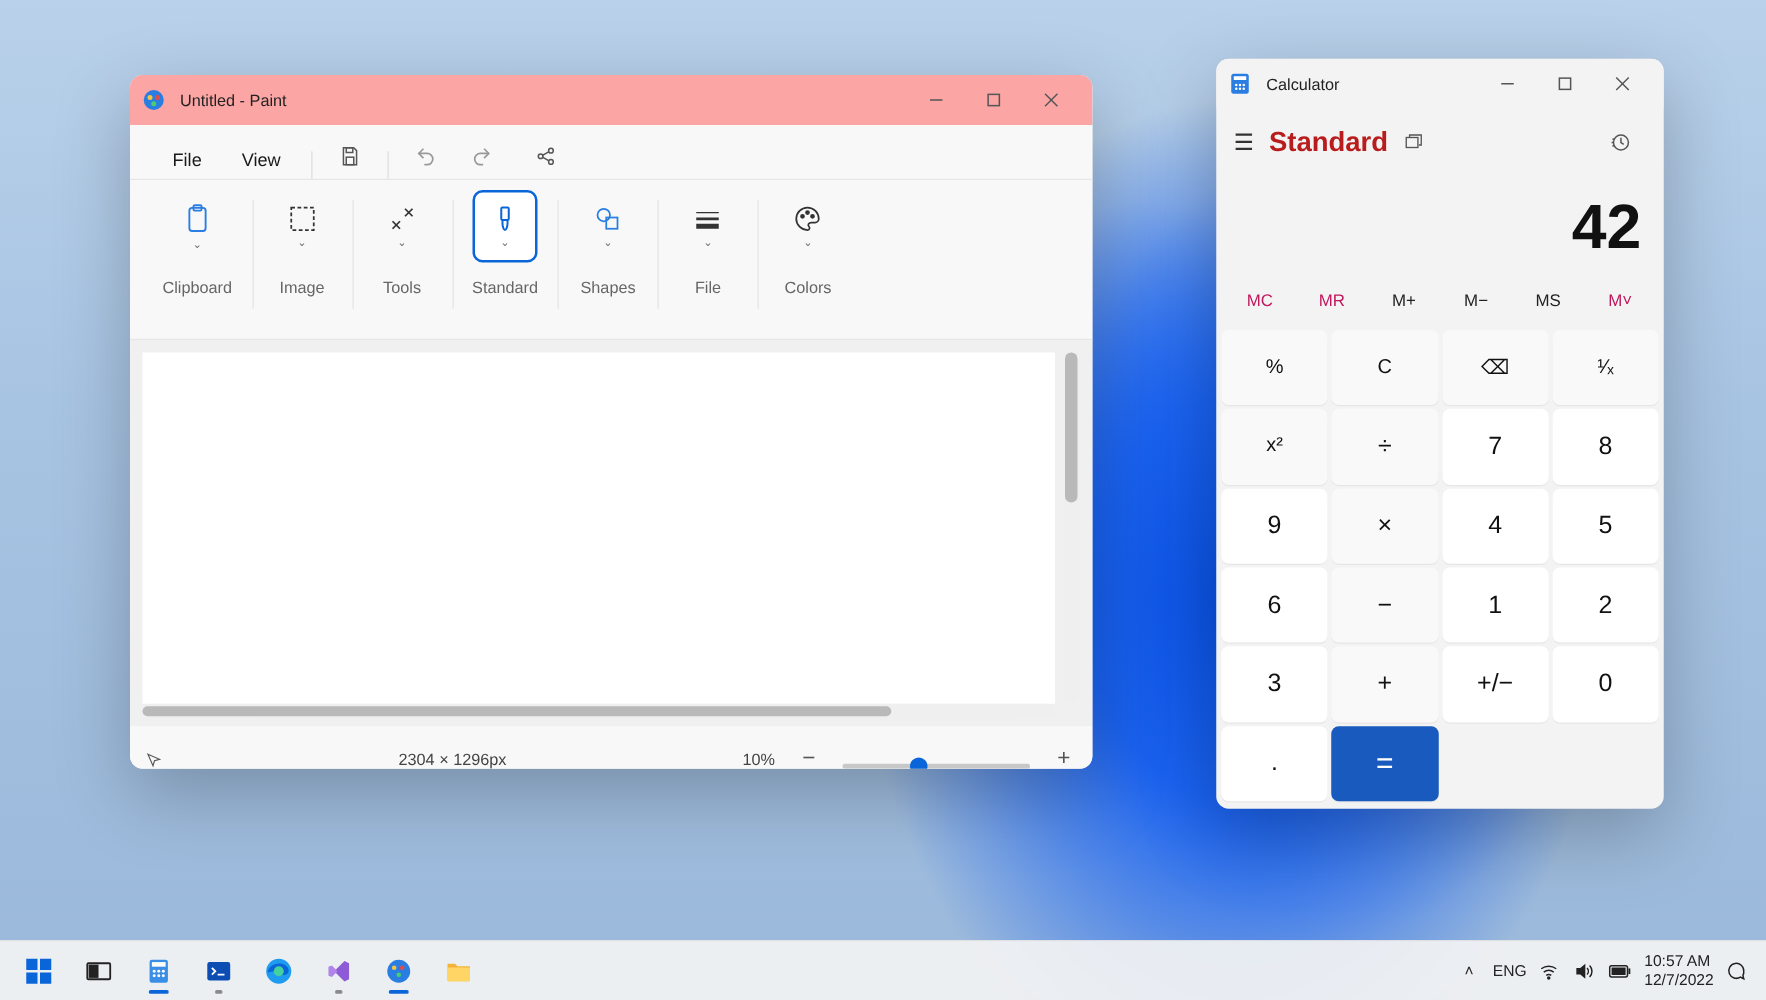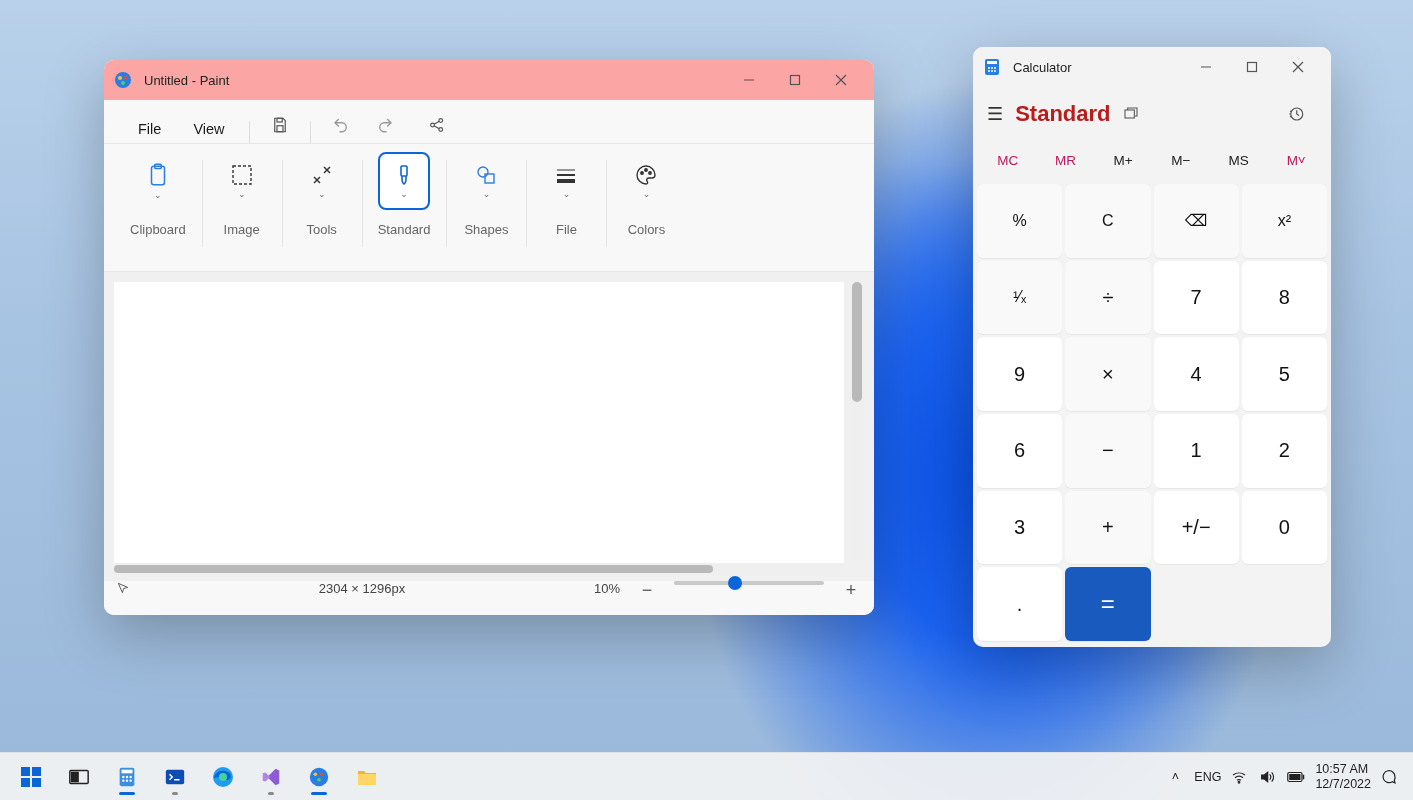--- a/index.html
+++ b/index.html
@@ -66,21 +66,21 @@
 
 .canvas-area { flex:1; display:flex; background:#f0f0f0; padding:10px 10px 0 10px; position:relative; }
 .canvas { flex:1; background:#fff; margin-right:6px; }
 .vscroll { width:14px; background:#efefef; border-radius:7px; position:relative; }
 .vscroll .thumb { position:absolute; left:2px; right:2px; top:0; height:120px; background:#b9b9b9; border-radius:6px; }
 .hscroll-row { height:18px; display:flex; background:#f0f0f0; padding:0 10px 6px 10px; }
 .hscroll { flex:1; background:#efefef; border-radius:7px; position:relative; margin-right:20px;}
 .hscroll .thumb { position:absolute; top:2px; bottom:2px; left:0; width:82%; background:#b9b9b9; border-radius:6px; }
 
 .statusbar {
-  height: 34px; display:flex; align-items:flex-start; padding:0 12px; gap:16px;
+  height: 34px; display:flex; align-items:flex-end; padding:0 12px; gap:16px;
   background:#f8f8f8; font-size:13px; color:#444;
 }
 .statusbar .grow { flex:1; }
 .zoom-slider { width:150px; height:4px; background:#c8c8c8; border-radius:2px; position:relative; }
 .zoom-slider .knob { position:absolute; top:-5px; left:36%; width:14px; height:14px; border-radius:50%; background:#0a66d8; }
 .zoom-btn { width:22px; text-align:center; color:#555; font-size:18px; line-height:1; }
 
 
 .calc { left: 973px; top: 47px; width: 358px; height: 600px; background:#f3f3f3; }
 .calc .titlebar { background:#f3f3f3; }
@@ -353,37 +353,38 @@
     <span class="spacer"></span>
     <span class="hist">
       <svg width="18" height="18" viewBox="0 0 24 24" fill="none" stroke="#555" stroke-width="1.6">
           <circle cx="13" cy="12" r="8"></circle>
           <path d="M13 7v5l3 2"></path>
           <path d="M3 12h2M4 8l2 1M4 16l2-1"></path>
         </svg>
     </span>
   </div>
 
+  <div class="calc-display">42</div>
 
   <div class="calc-mem">
     <div class="dim">MC</div>
     <div class="dim">MR</div>
     <div>M+</div>
     <div>M−</div>
     <div>MS</div>
     <div class="dim">M˅</div>
   </div>
 
   <div class="calc-grid">
     <div class="calc-key">%</div>
     <div class="calc-key">C</div>
     <div class="calc-key">⌫</div>
 
+    <div class="calc-key">¹⁄ₓ</div>
     <div class="calc-key">x²</div>
-    <div class="calc-key">¹⁄ₓ</div>
     <div class="calc-key op">÷</div>
 
     <div class="calc-key num">7</div>
     <div class="calc-key num">8</div>
     <div class="calc-key num">9</div>
     <div class="calc-key op">×</div>
 
     <div class="calc-key num">4</div>
     <div class="calc-key num">5</div>
     <div class="calc-key num">6</div>

